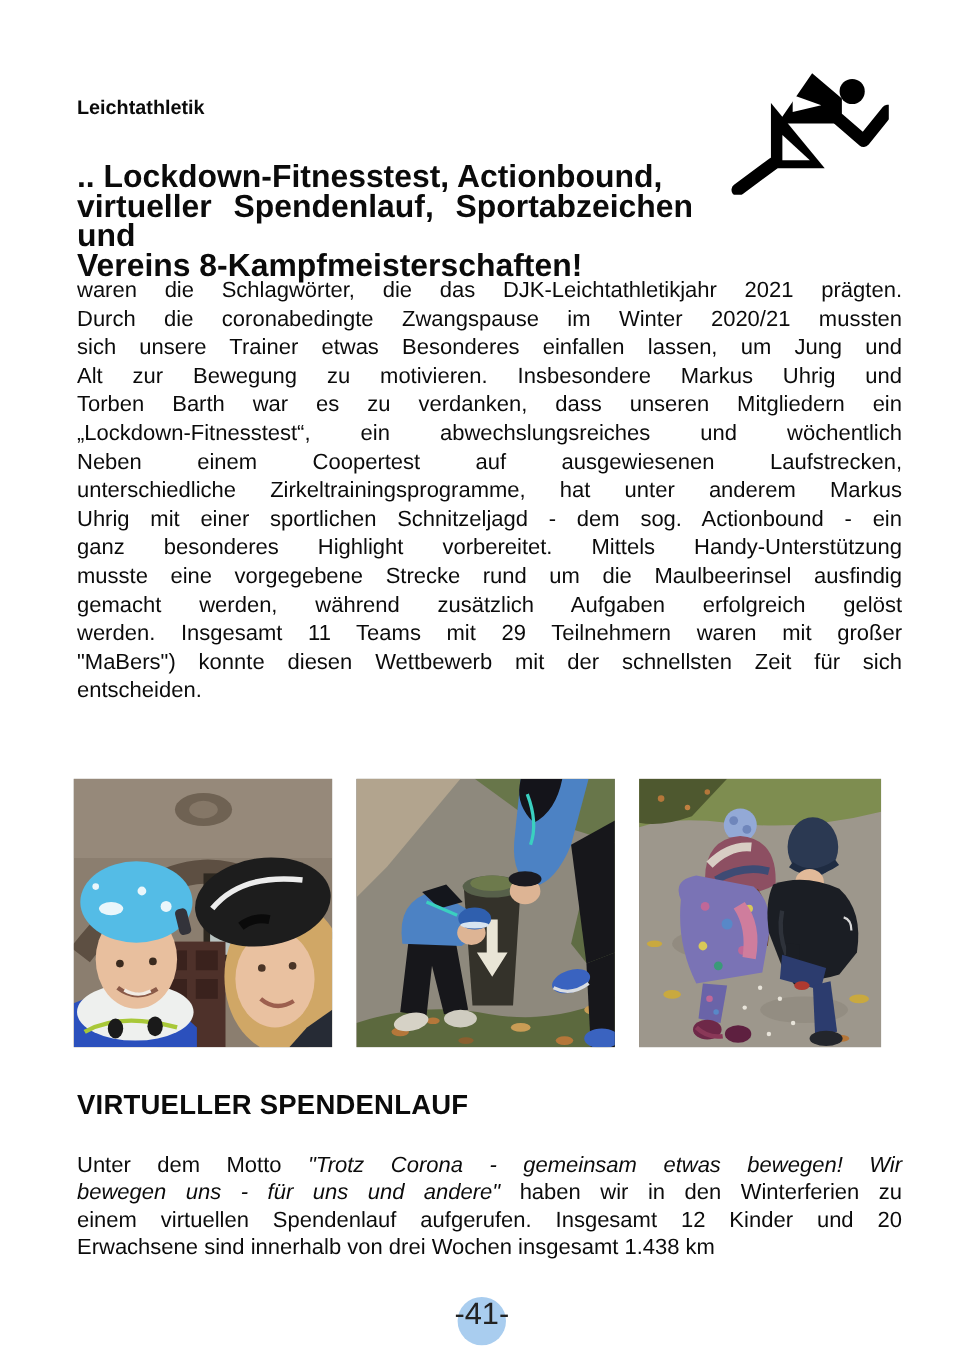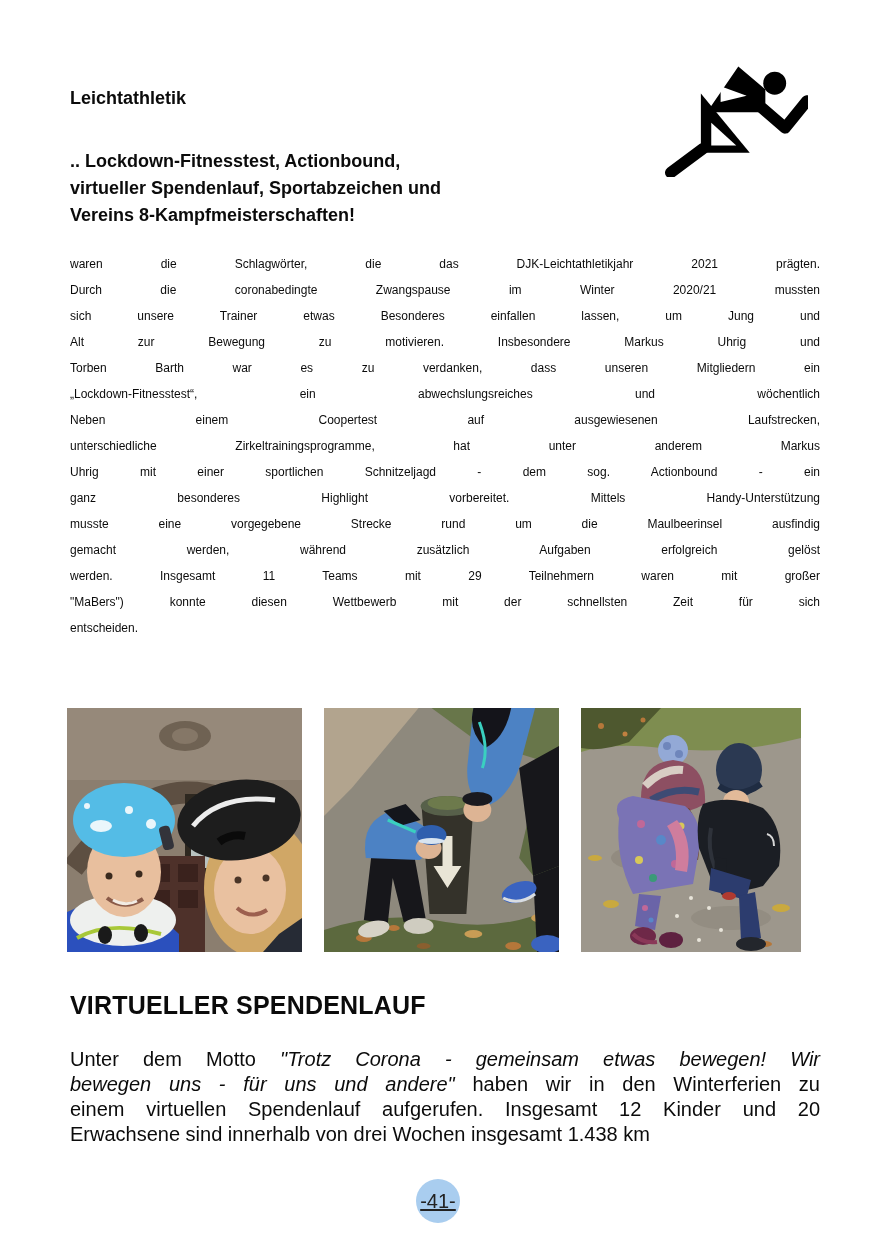--- a/index.html
+++ b/index.html
@@ -11,25 +11,25 @@
 
   h1.title {
     position:absolute; left:70px; top:88px; margin:0;
     font-size:18px; font-weight:bold; letter-spacing:0;
   }
   .runner {
     position:absolute; left:652px; top:52px; width:156px; height:128px;
   }
   .subtitle {
     position:absolute; left:70px; top:148px; width:560px;
-    font-size:18px; font-weight:bold; line-height:27px;
+    font-size:29px; font-weight:bold; line-height:27px;
   }
   .maintext {
     position:absolute; left:70px; top:251px; width:750px;
-    font-size:12px; line-height:26px;
+    font-size:20px; line-height:26px;
   }
   .sectext {
     position:absolute; left:70px; top:1047px; width:750px;
     font-size:20px; line-height:25px;
   }
   .tline { text-align:justify; text-justify:inter-word; white-space:normal; }
   .tline.just { text-align-last:justify; }
   .it { font-style:italic; }
 
   h2.section {
@@ -43,22 +43,22 @@
   .photo {
     margin:0; padding:0; width:235px; height:244px; overflow:hidden;
     background:#8e897d; flex:0 0 auto;
   }
   .photo.narrow { width:220px; }
   .photo svg { display:block; width:100%; height:100%; }
 
   .badge {
     position:absolute; left:416px; top:1179px; width:44px; height:44px;
     border-radius:50%;
-    display:flex; align-items:center; justify-content:center;
-    font-size:20px; color:#222;text-decoration:underline;
+    display:flex; align-items:flex-start; justify-content:center;
+    font-size:28px; color:#222;
   }
 </style>
 </head>
 <body>
 
 <div class="page">
 
   <h1 class="title">Leichtathletik</h1>
 
   <div class="runner">

